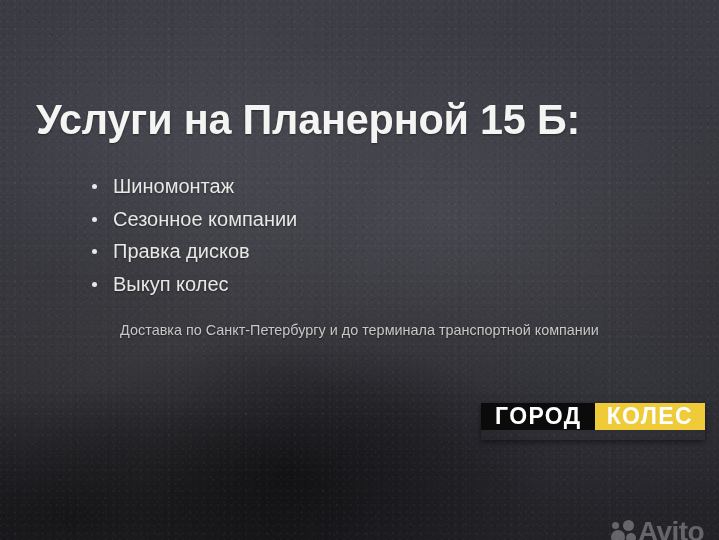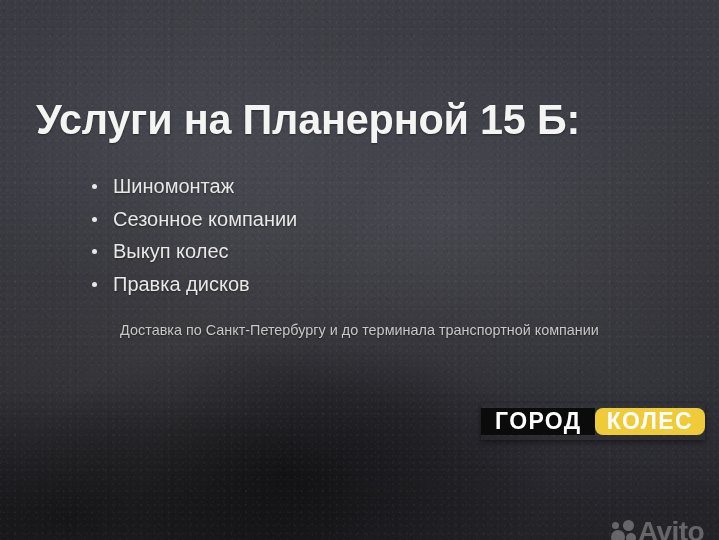--- a/index.html
+++ b/index.html
@@ -116,41 +116,40 @@
   }
   .fineprint div { white-space: nowrap; }
 
   
   .logo {
     position: absolute;
     left: 481px;
     top: 403px;
     height: 37px;
     display: flex;
-    align-items: center;
+    align-items: flex-start;
     box-shadow: 0 2px 6px rgba(0,0,0,0.5);
   }
   .logo-part {
     display: flex;
     align-items: center;
     justify-content: center;
     font-size: 23px;
     font-weight: 700;
     letter-spacing: 1.4px;
   }
   .logo-left {
     background: #0b0b0b;
     color: #ffffff;
     padding: 0 13px 0 14px;
   }
   .logo-right {
     background: #efcb3a;
     color: #ffffff;
     padding: 0 12px;
-    border-radius: 8px;
   }
 
   
   .watermark {
     position: absolute;
     left: 611px;
     top: 518px;
     display: flex;
     align-items: center;
     opacity: 0.30;
@@ -187,22 +186,22 @@
   <div id="grain"></div>
   <div id="smudge"></div>
 
   <div id="content">
 
     <div class="title">Услуги на Планерной 15 Б:</div>
 
     <ul class="bullets">
       <li>Шиномонтаж</li>
       <li>Сезонное компании</li>
+      <li>Правка дисков</li>
       <li>Выкуп колес</li>
-      <li>Правка дисков</li>
     </ul>
 
     <div class="fineprint">
       <div>Доставка по Санкт-Петербургу и до терминала транспортной компании</div>
     </div>
 
     <div class="logo">
       <div class="logo-part logo-left">ГОРОД</div>
       <div class="logo-part logo-right">КОЛЕС</div>
     </div>

